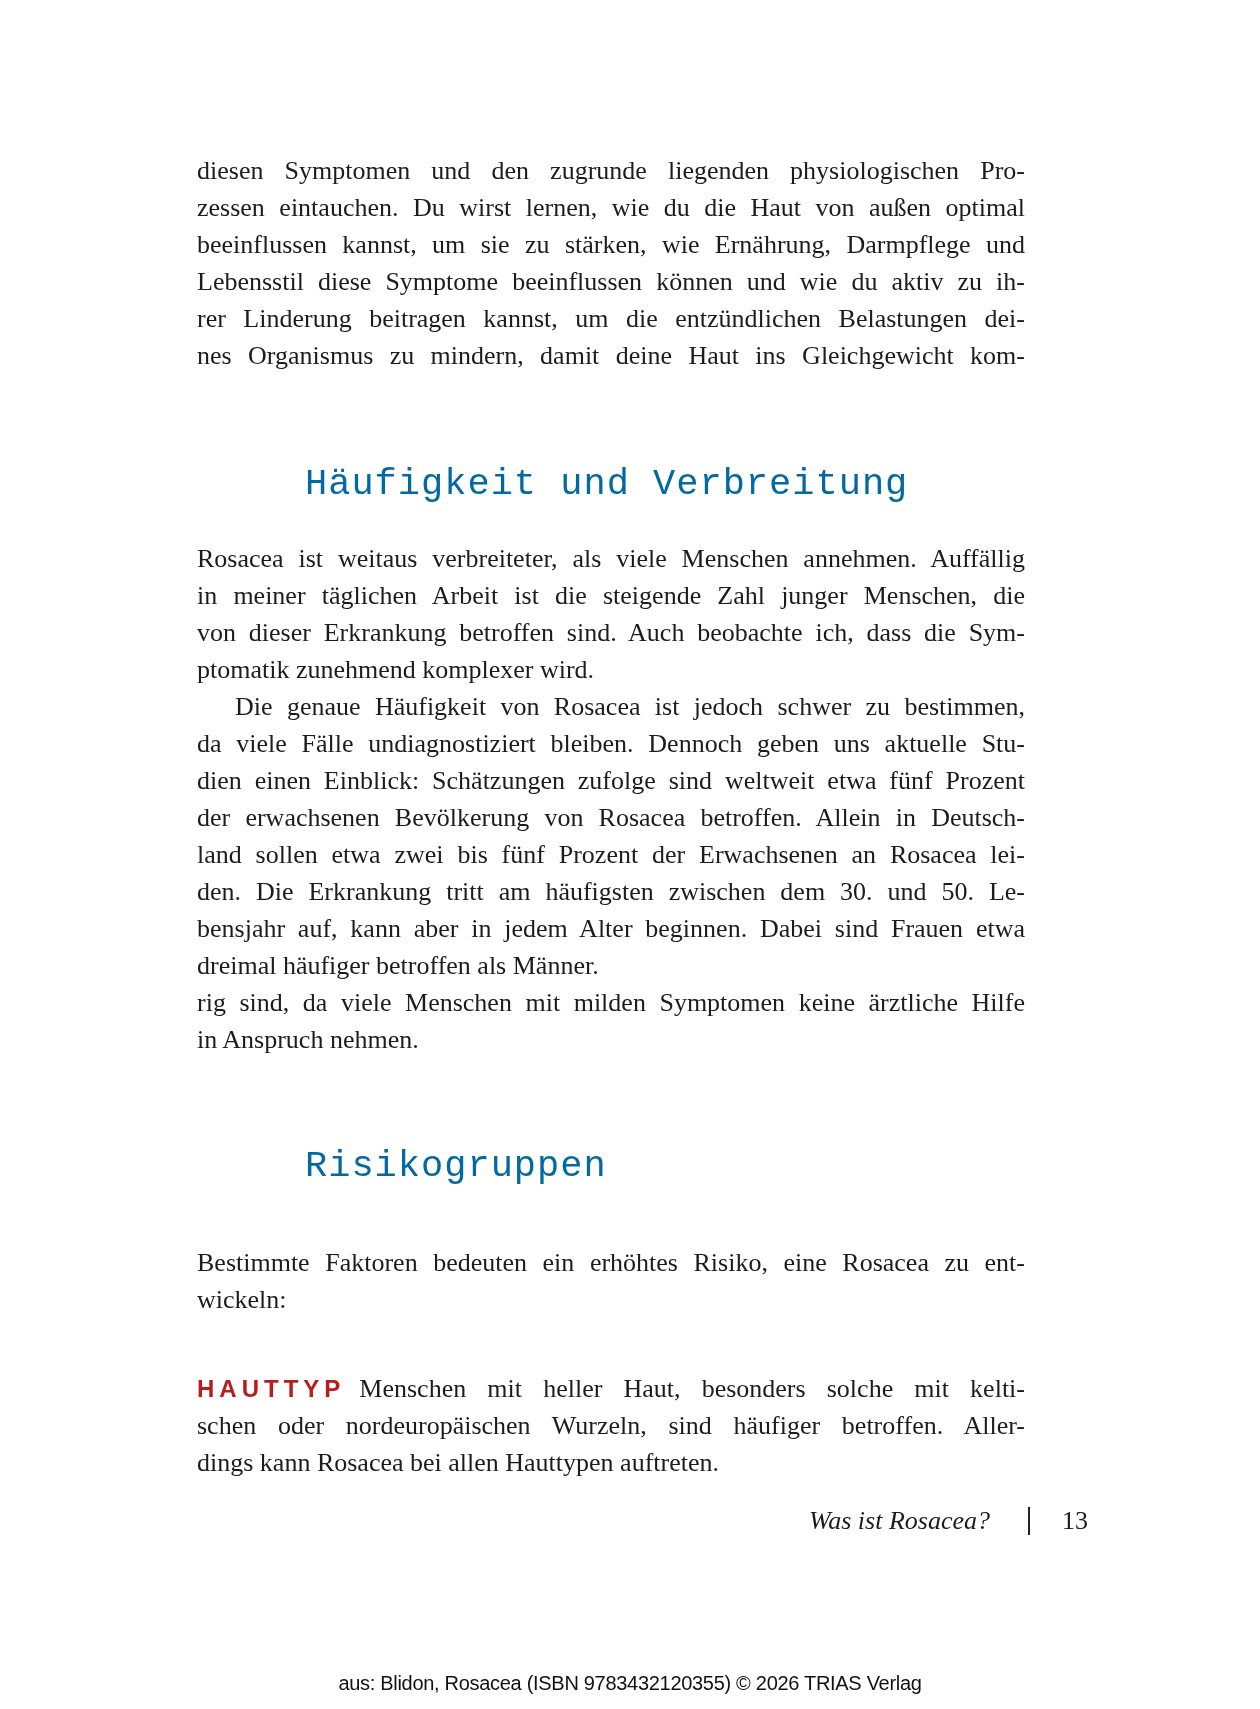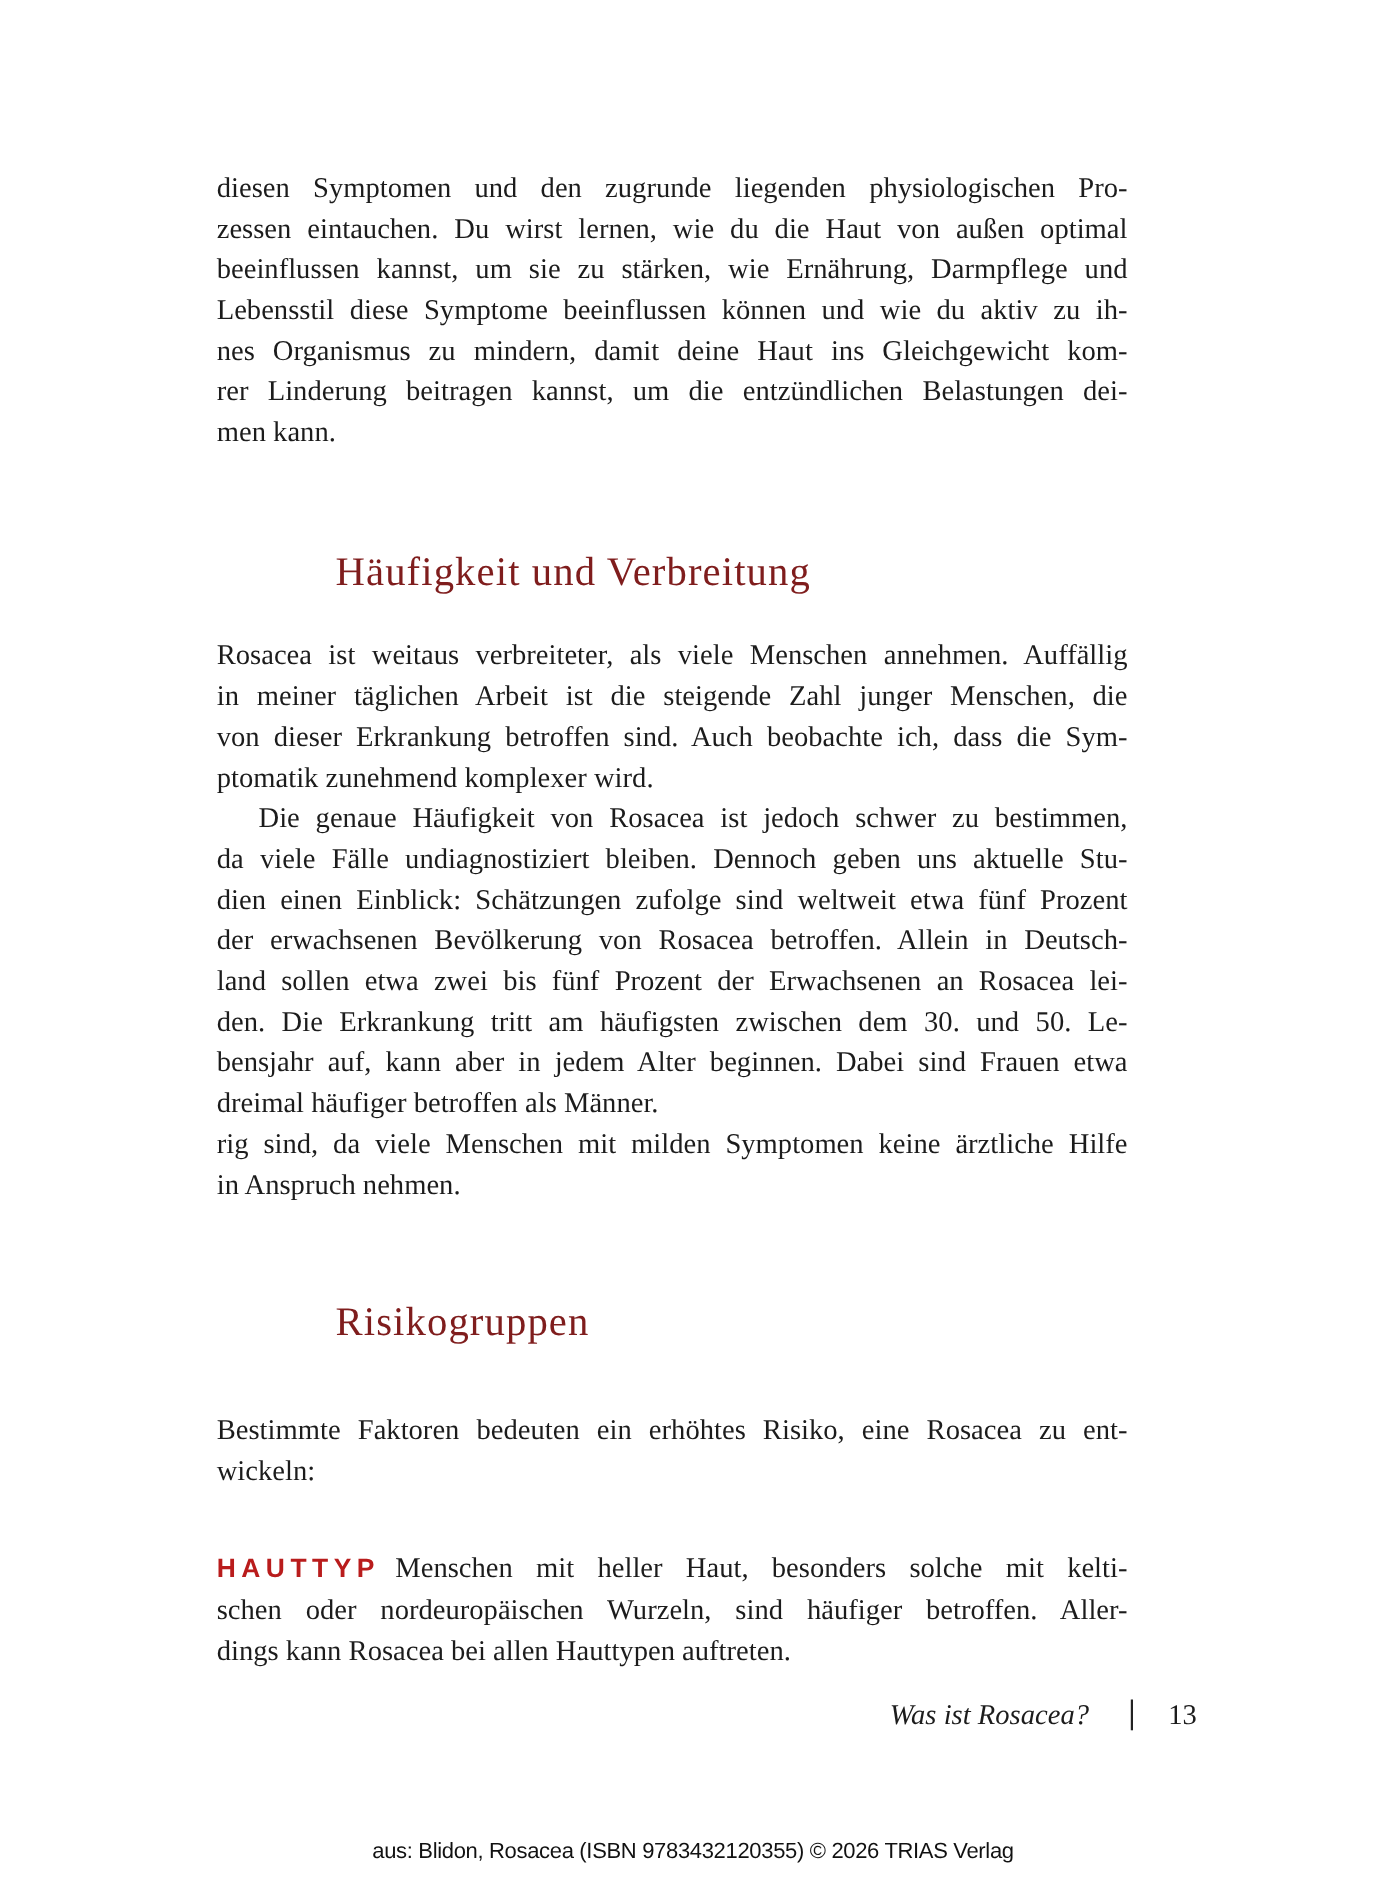--- a/index.html
+++ b/index.html
@@ -27,26 +27,26 @@
     text-align:justify;
     text-align-last:justify;
   }
   .line.last{
     text-align:left;
     text-align-last:auto;
   }
   .line.indent{ text-indent:38px; }
   .section-heading{
     margin:0;
-    font-family:Liberation Serif, serif;
+    font-family:Liberation Mono, monospace;
     font-weight:300;
     font-size:37px;
     line-height:48px;
     letter-spacing:1px;
-    color:#7f1d1d;
+    color:#0369a1;
     padding-left:108px;
   }
   .sh1{ margin-top:86px; margin-bottom:32px; }
   .sh2{ margin-top:84px; margin-bottom:54px; }
   .para-gap{ margin-top:52px; }
   .hauttyp-label{
     font-family:"Liberation Sans","DejaVu Sans",sans-serif;
     font-weight:bold;
     font-size:24px;
     letter-spacing:5px;
@@ -92,23 +92,22 @@
 <body>
 
 <div class="page">
   <main class="body-column">
 
     <section class="paragraph">
       <div class="line">diesen Symptomen und den zugrunde liegenden physiologischen Pro-</div>
       <div class="line">zessen eintauchen. Du wirst lernen, wie du die Haut von außen optimal</div>
       <div class="line">beeinflussen kannst, um sie zu stärken, wie Ernährung, Darmpflege und</div>
       <div class="line">Lebensstil diese Symptome beeinflussen können und wie du aktiv zu ih-</div>
+      <div class="line">rer Linderung beitragen kannst, um die entzündlichen Belastungen dei-</div>
       <div class="line">nes Organismus zu mindern, damit deine Haut ins Gleichgewicht kom-</div>
-      <div class="line">rer Linderung beitragen kannst, um die entzündlichen Belastungen dei-</div>
-      <div class="line last">men kann.</div>
     </section>
 
     <h2 class="section-heading sh1">Häufigkeit und Verbreitung</h2>
 
     <section class="paragraph">
       <div class="line">Rosacea ist weitaus verbreiteter, als viele Menschen annehmen. Auffällig</div>
       <div class="line">in meiner täglichen Arbeit ist die steigende Zahl junger Menschen, die</div>
       <div class="line">von dieser Erkrankung betroffen sind. Auch beobachte ich, dass die Sym-</div>
       <div class="line last">ptomatik zunehmend komplexer wird.</div>
     </section>

